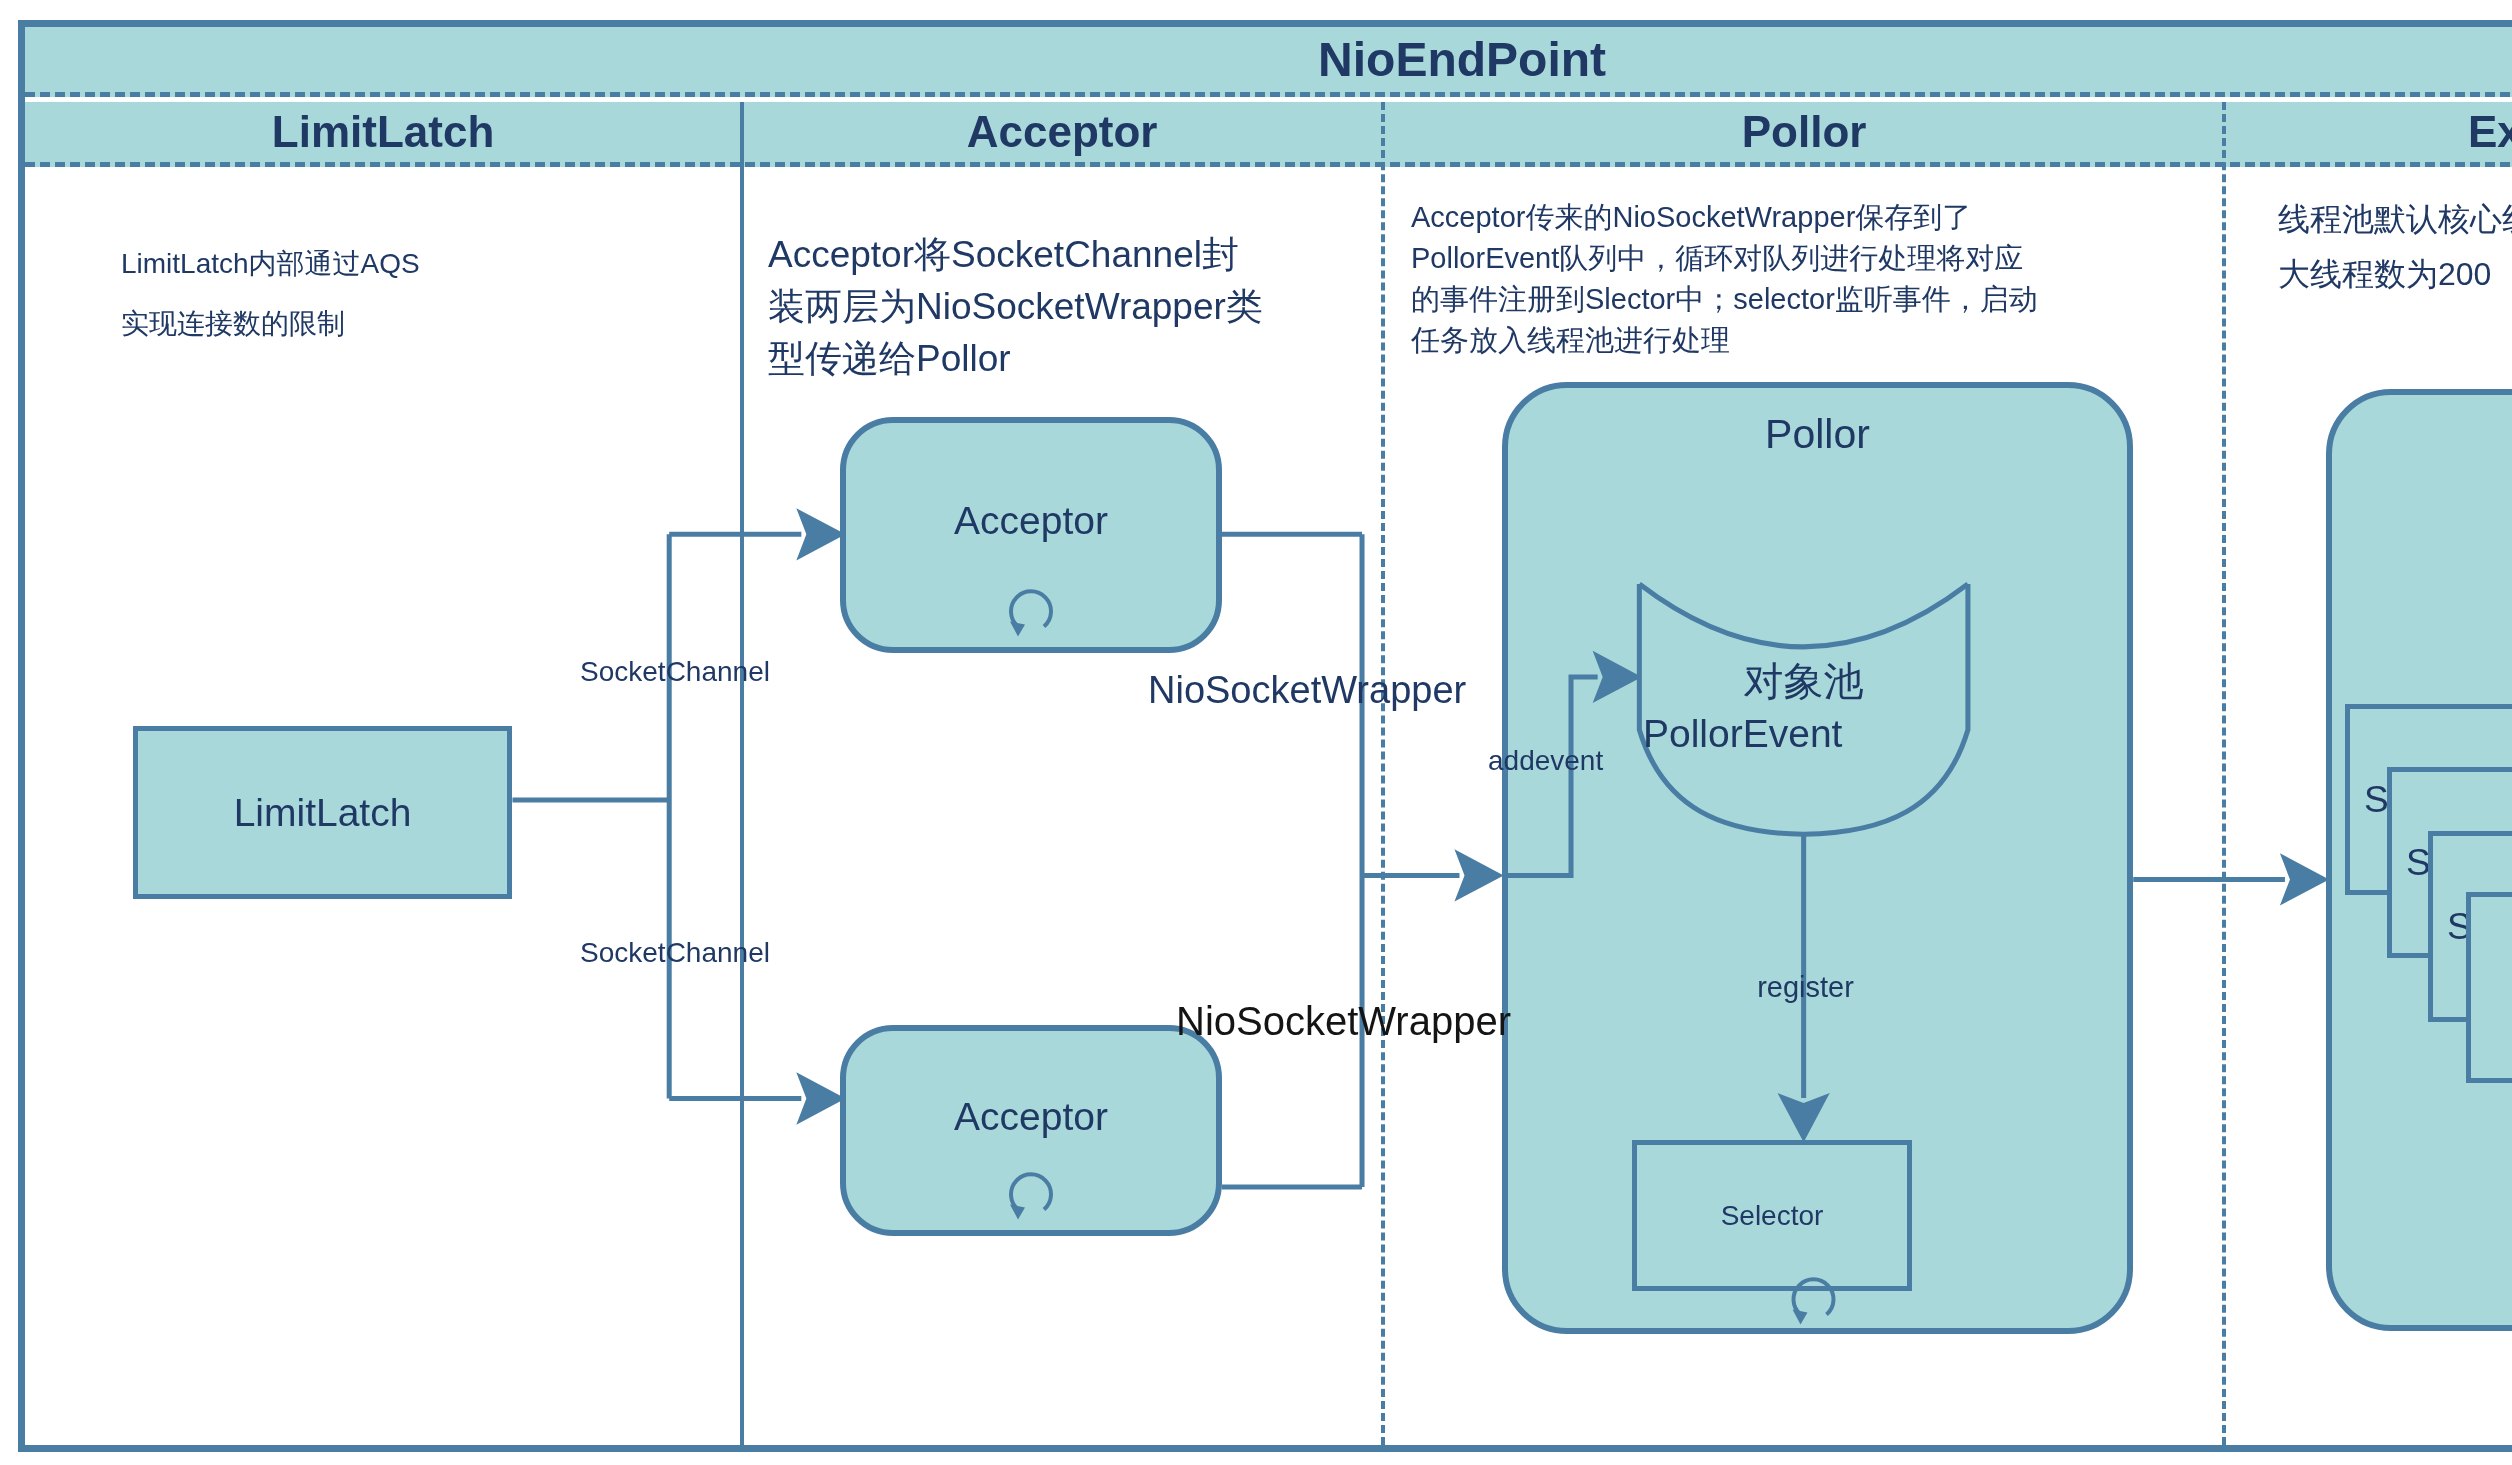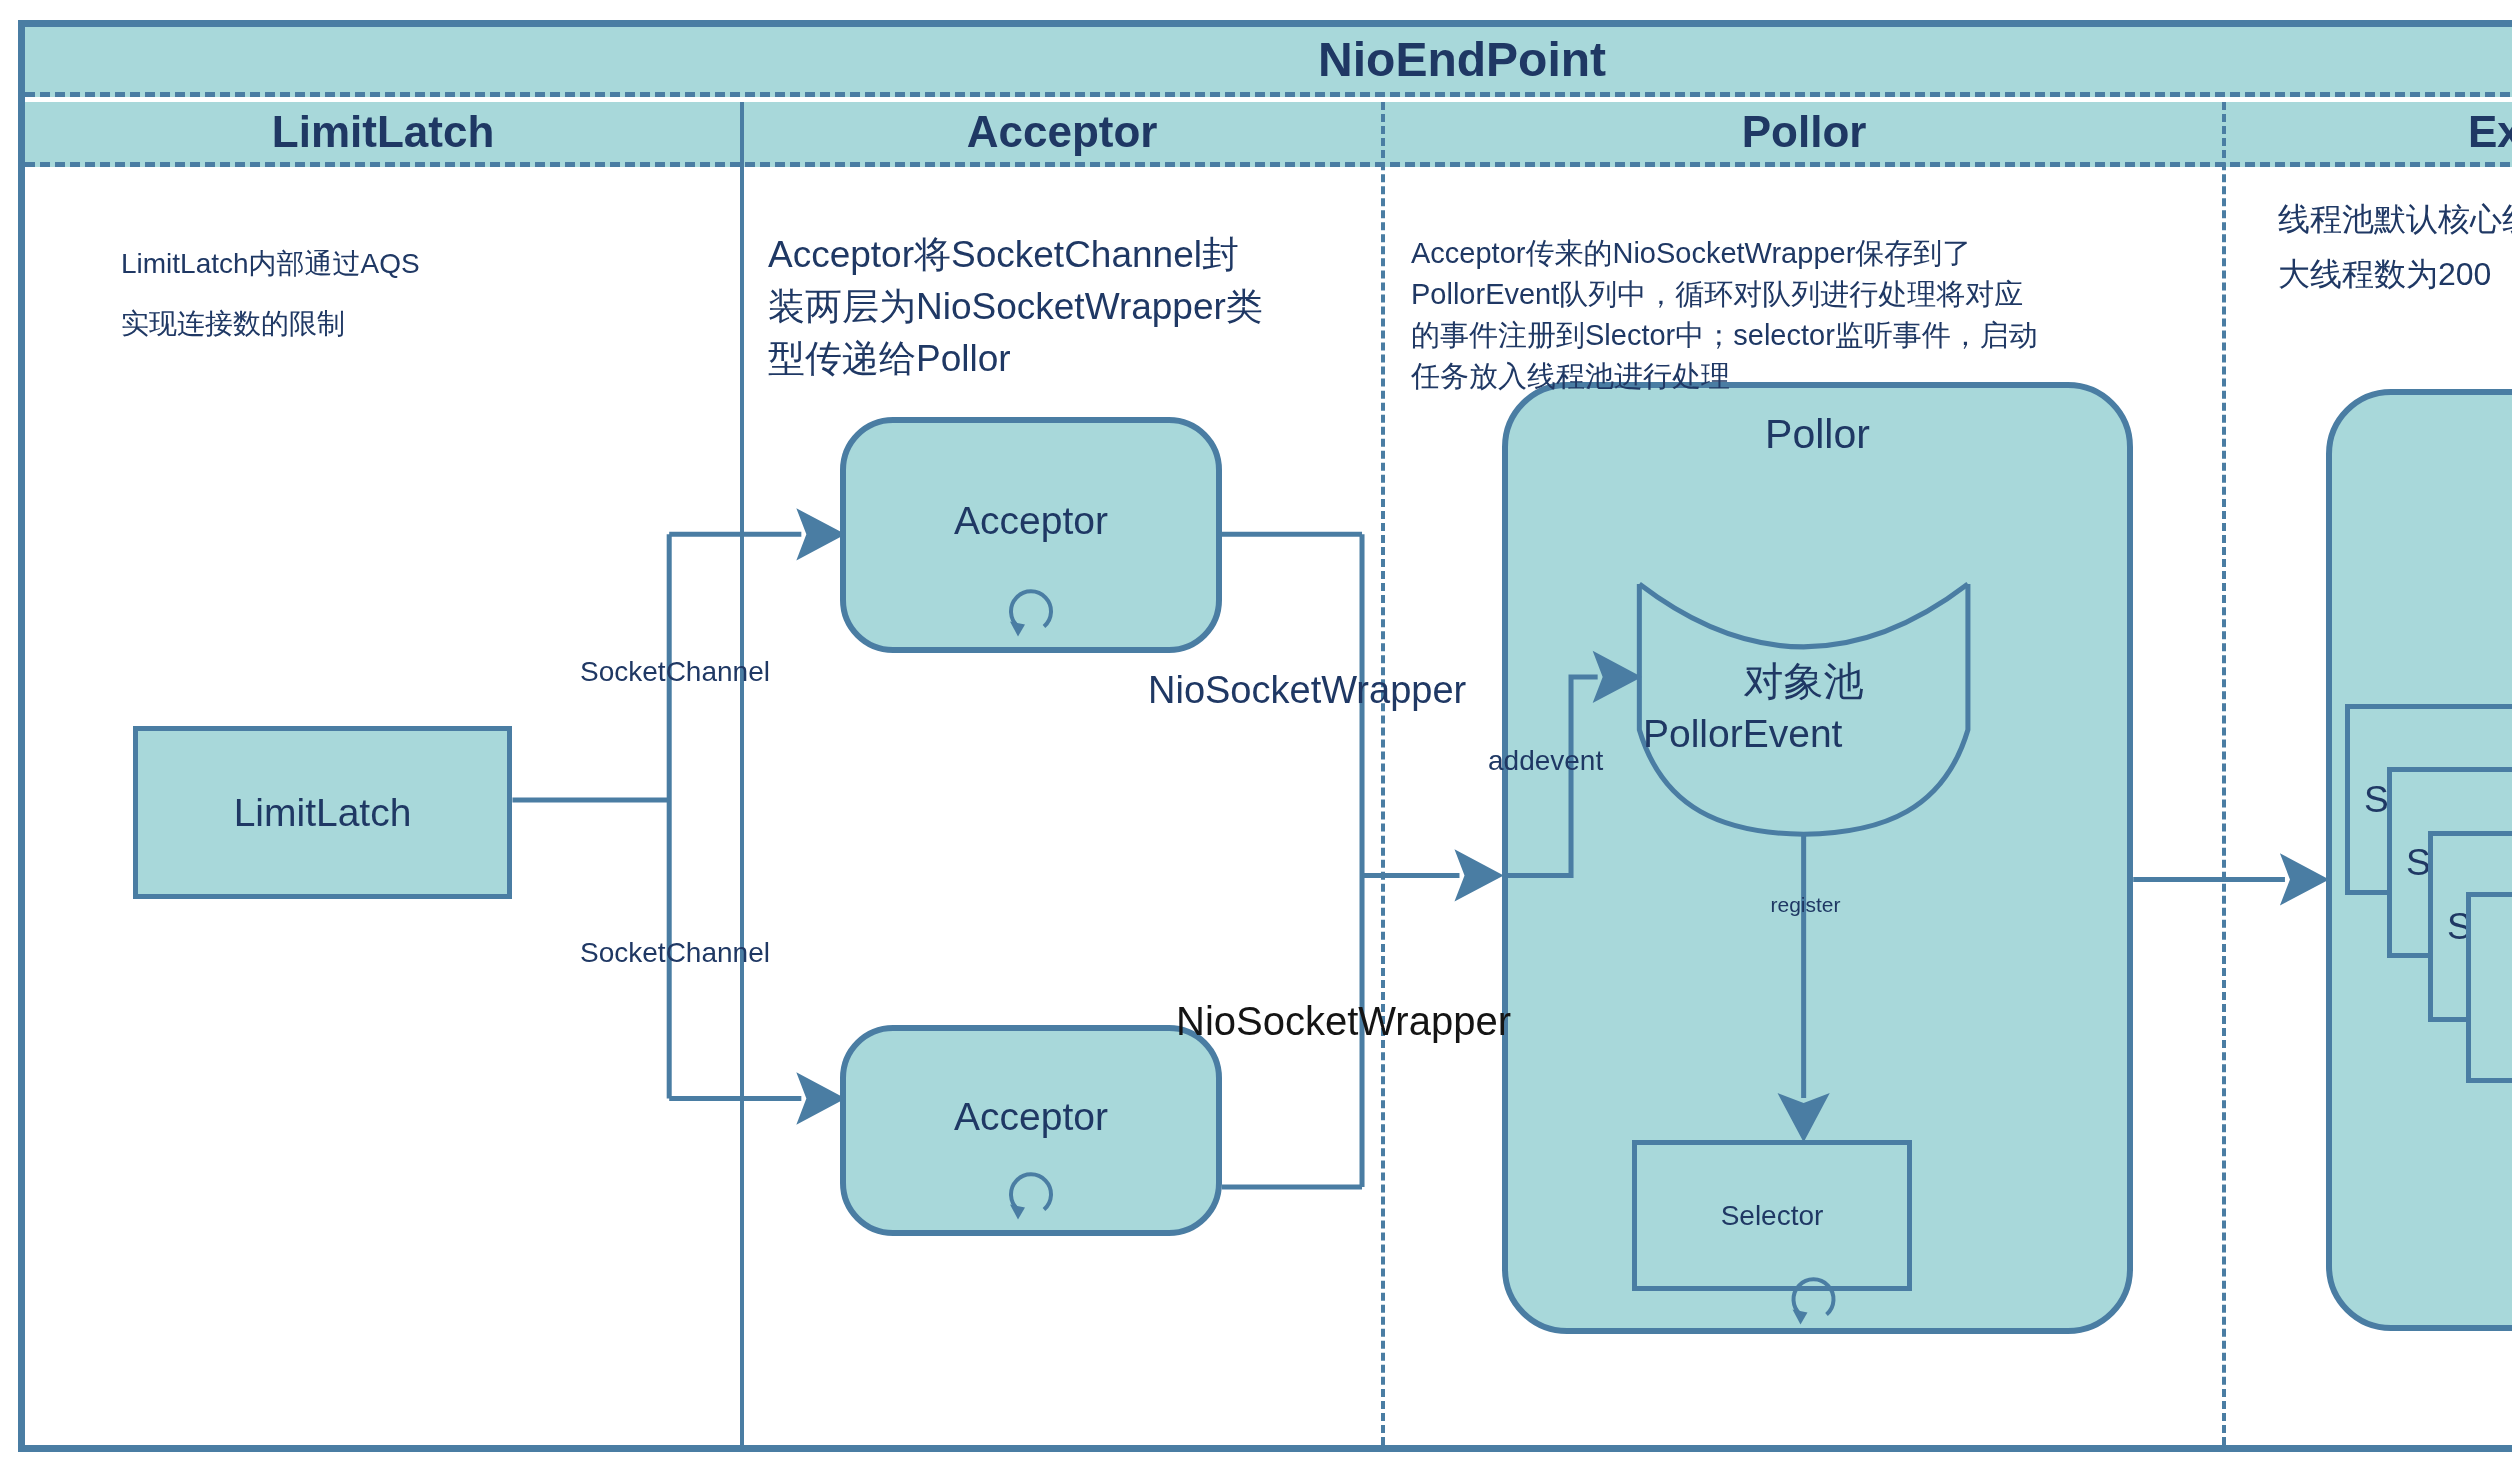--- a/index.html
+++ b/index.html
@@ -21,21 +21,21 @@
   .lh1{left:717px;width:641px;}
   .lh2{left:1359px;width:841px;}
   .lh3{left:2200px;width:675px;}
   .sep{top:102px;height:1343px;width:0;}
   .sep.solid{border-left:4.5px solid #4a7da3;}
   .sep.dash{border-left:4.5px dashed #4a7da3;}
   
   .note{white-space:pre-line;text-align:left;}
   .note-limitlatch{left:121px;top:234px;width:613px;font-size:28px;line-height:60px;}
   .note-acceptor{left:768px;top:229px;width:610px;font-size:37px;line-height:52px;}
-  .note-pollor{left:1411px;top:197px;width:809px;font-size:29px;line-height:41px;margin-top:36px;}
+  .note-pollor{left:1411px;top:197px;width:809px;font-size:29px;line-height:41px;}
   .note-executor{left:2278px;top:192px;width:638px;font-size:32px;line-height:55px;}
   
   .container{background:#a8d8da;border:6px solid #4a7da3;border-radius:65px;}
   .pollor-container{left:1502px;top:382px;width:631px;height:952px;}
   .executor-container{left:2326px;top:389px;width:558px;height:942px;}
   .container-title{position:absolute;left:0;top:29px;width:100%;text-align:center;font-size:41px;}
   
   .node{background:#a8d8da;border:5px solid #4a7da3;display:flex;align-items:center;justify-content:center;
     font-size:39px;}
   .limitlatch-node{left:133px;top:726px;width:379px;height:173px;}
@@ -55,21 +55,21 @@
   
   .pool-line1{left:1653px;top:654px;width:301px;text-align:center;font-size:40px;}
   .pool-line2{left:1643px;top:712px;width:322px;font-size:39px;}
   
   .edge-label{font-size:28px;}
   .sc-top{left:514px;top:656px;width:322px;text-align:center;}
   .sc-bottom{left:514px;top:937px;width:322px;text-align:center;}
   .nsw-top{left:1148px;top:669px;width:452px;font-size:38px;}
   .nsw-bottom{left:1176px;top:999px;width:472px;font-size:40px;color:#141414;}
   .addevent-label{left:1488px;top:745px;font-size:28px;}
-  .register-label{left:1655px;top:893px;width:301px;text-align:center;font-size:21px;}
+  .register-label{left:1655px;top:971px;width:301px;text-align:center;font-size:29px;}
   
   .loop{position:absolute;left:50%;transform:translateX(-50%);bottom:8px;}
   svg.lines{position:absolute;left:0;top:0;}
 </style>
 </head>
 <body>
 
 <div id="stage">
 
   <div class="abs container pollor-container"></div>

